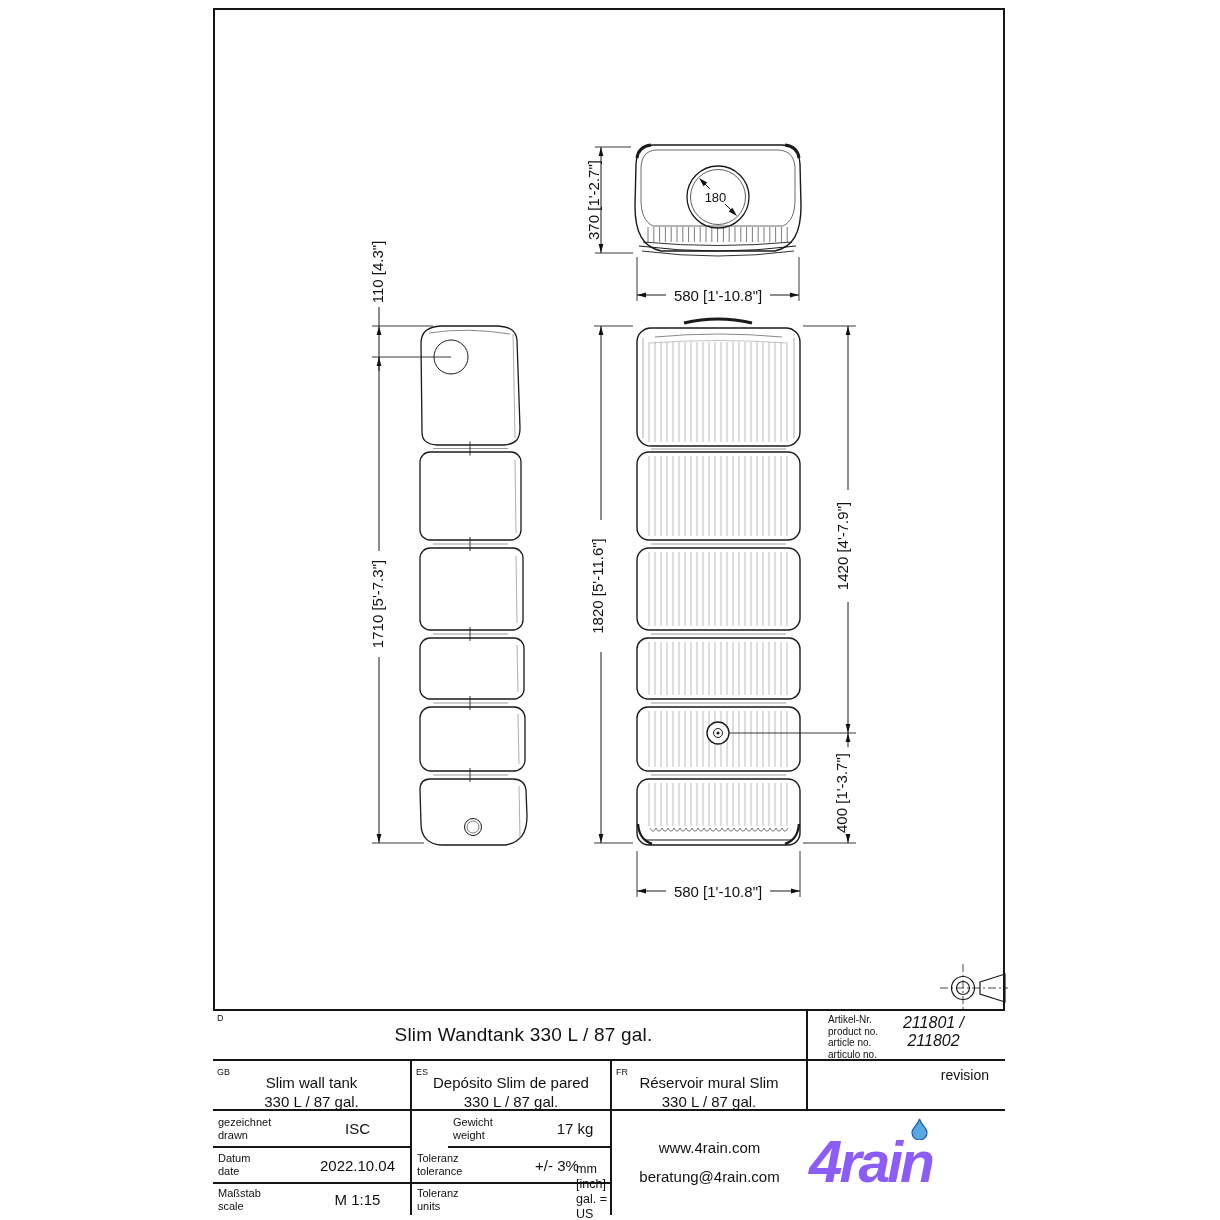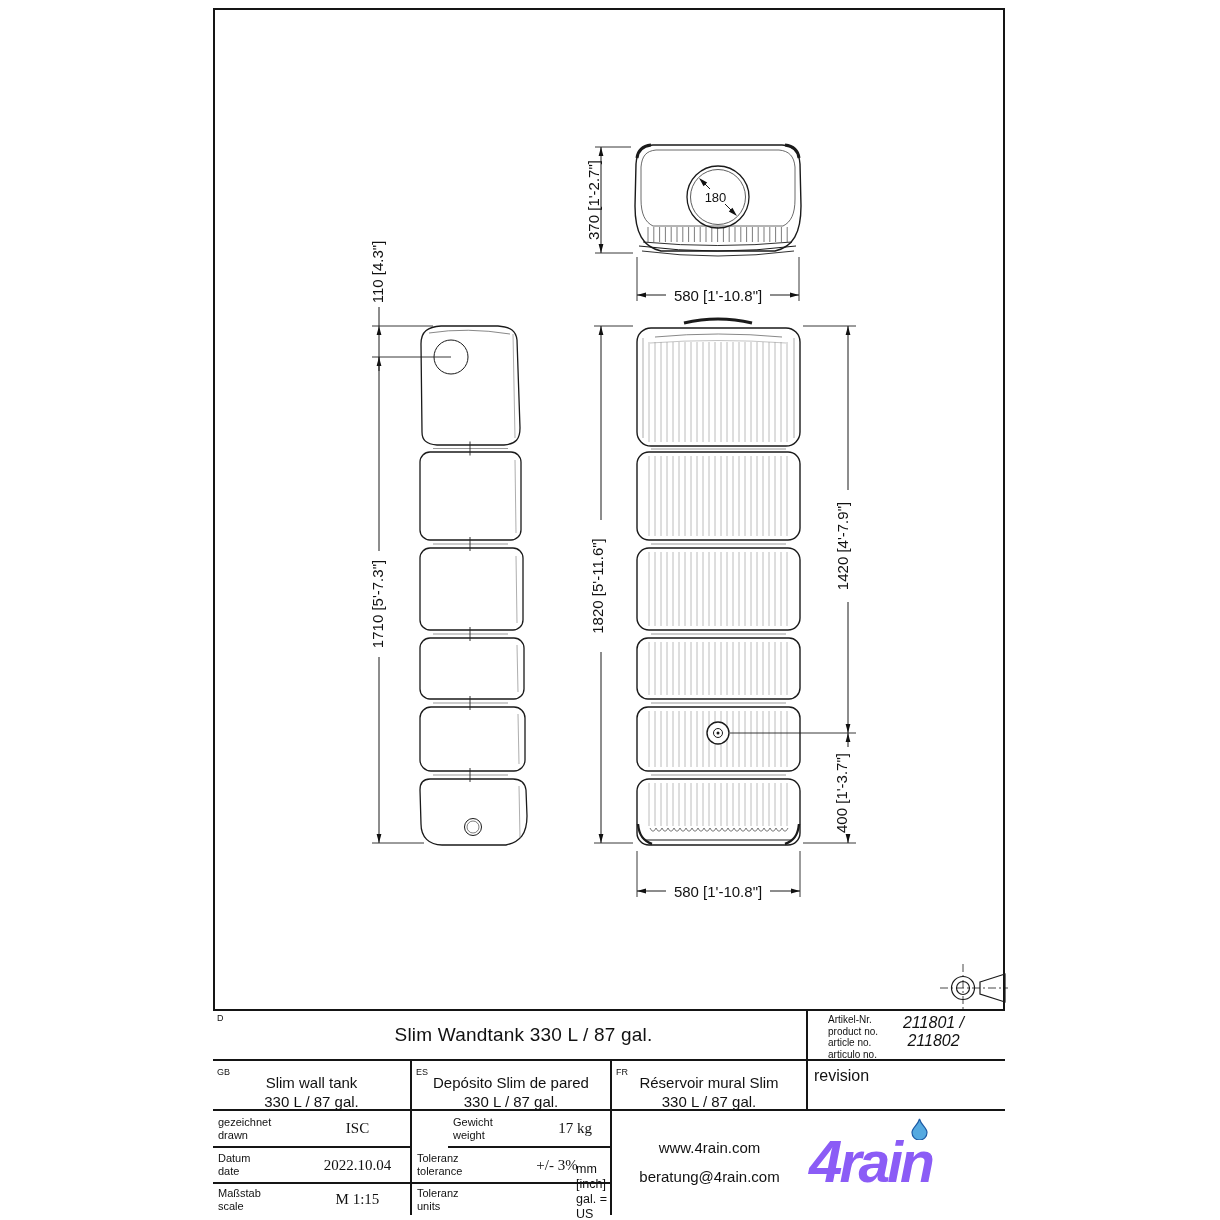--- a/index.html
+++ b/index.html
@@ -20,24 +20,24 @@
   .br { border-right:2px solid #151515; }
   .bb { border-bottom:2px solid #151515; }
   .zone { position:absolute; top:2px; left:4px; font-size:9px; }
   .c-title { grid-area:1/1/2/4; display:flex; align-items:center; justify-content:center; }
   .c-title .t { font-size:19px; letter-spacing:.2px;margin-left:28px; }
   .c-article { grid-area:1/4/2/5; display:flex; align-items:flex-start; padding:3px 16px; }
   .art-labels { font-size:10px; line-height:11.5px; white-space:nowrap; padding-left:4px; }
   .art-value { flex:1; text-align:center; font-size:16px;font-style:italic; }
   .c-lang { padding-top:12px; text-align:center; font-size:15px; line-height:19px; }
   .c-gb { grid-area:2/1; } .c-es { grid-area:2/2; } .c-fr { grid-area:2/3; }
-  .c-rev { grid-area:2/4; padding:6px 6px; font-size:16px; }
+  .c-rev { grid-area:2/4; padding:6px 16px; font-size:14px;text-align:right; }
   .field { display:flex; align-items:center; }
   .f-label { width:92px; padding-left:5px; font-size:11px; line-height:13px; }
-  .f-value { flex:1; text-align:center; font-size:15px;font-family:Liberation Serif, serif; }
+  .f-value { flex:1; text-align:center; font-size:15px; }
   .f-value2 { flex:1; padding-left:72px; font-size:12.5px; line-height:15px; text-align:left; }
   .c-drawn { grid-area:3/1; } .c-weight { grid-area:3/2;margin-left:36px; }
   .c-date  { grid-area:4/1; } .c-tol    { grid-area:4/2; }
   .c-scale { grid-area:5/1; } .c-units  { grid-area:5/2; }
   .c-brand { grid-area:3/3/6/5; }
   .contact { position:absolute; left:5px; top:22px; width:185px; text-align:center;
     font-size:15px; line-height:29px; }
   .logo { position:absolute; right:16px; top:16px; width:180px; height:70px;
     font-weight:bold; color:#8b5cf6; white-space:nowrap; }
   .logo .l4 { font-size:60px; font-style:italic; letter-spacing:-3px; }

